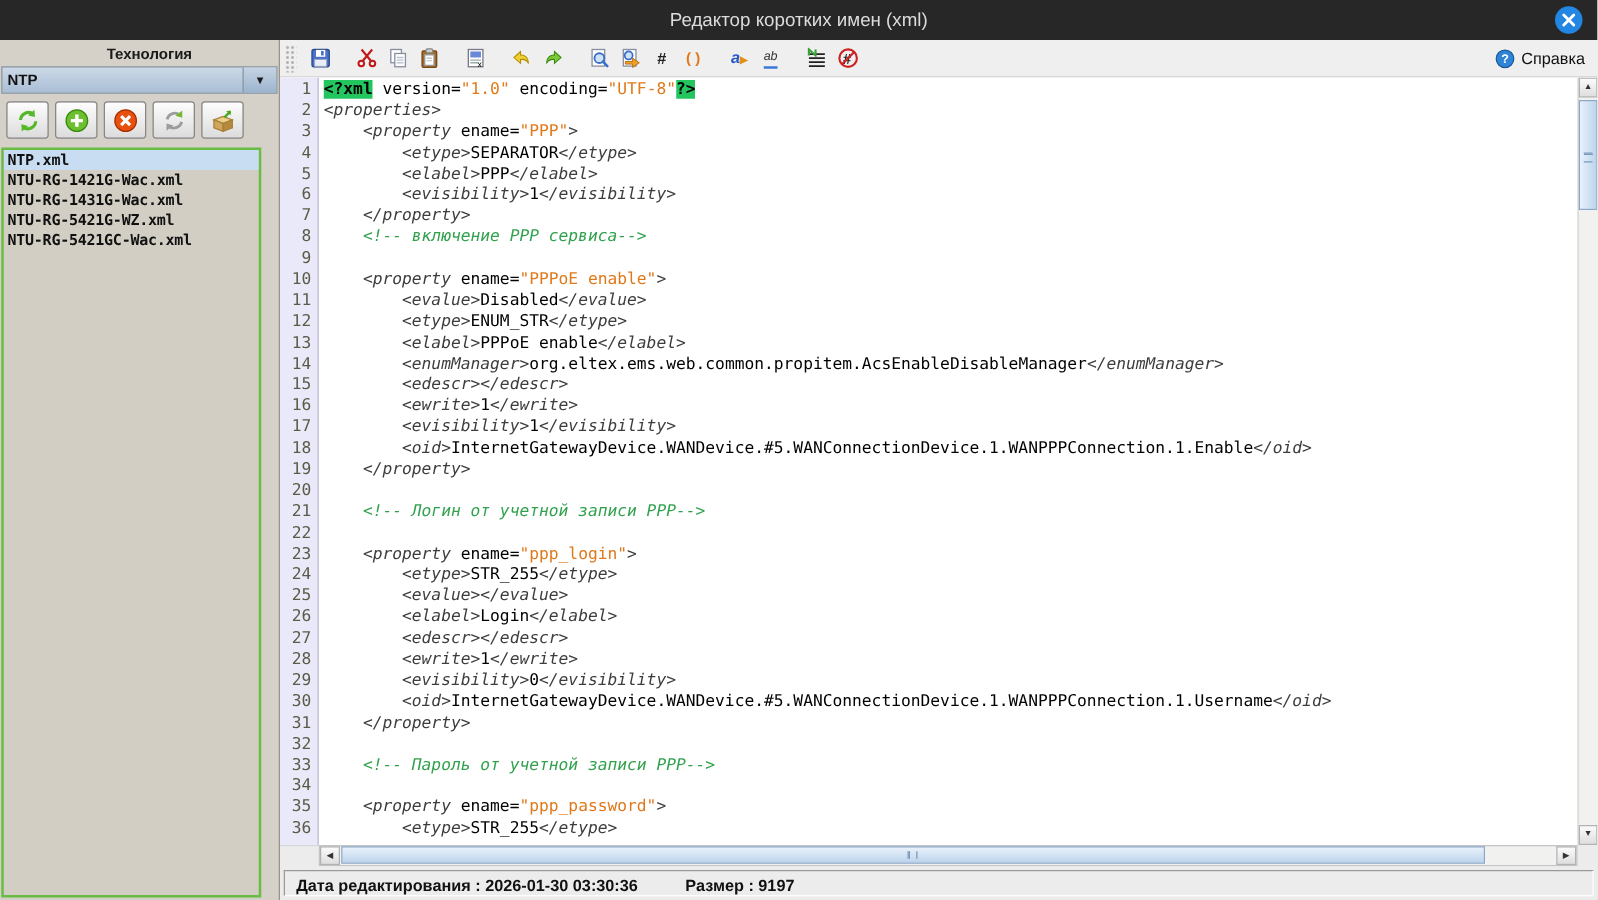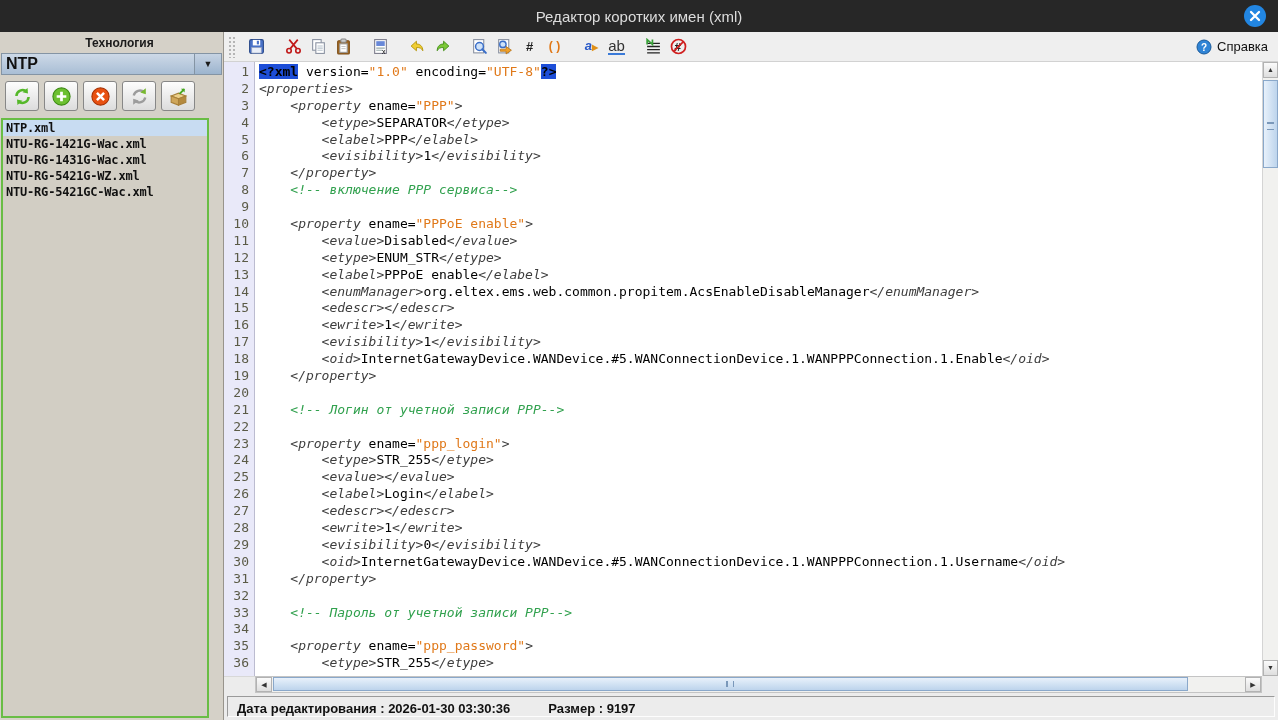--- a/index.html
+++ b/index.html
@@ -18,21 +18,21 @@
 
   
   .main { display:flex; height:688px; }
 
   
   .sidebar { width:224px; background:#d5d1c8; border-right:1px solid #98948c;
     display:flex; flex-direction:column; }
   .panel-label { text-align:center; font-weight:bold; font-size:12px; color:#1a1a1a; padding:4px 0 3px;margin-left:16px; }
   .combo { margin:0 1px; height:22px; display:flex; border:1px solid #8494a4;
     background:linear-gradient(#cdd9e7,#a9bed5); }
-  .combo-value { flex:1; font-weight:bold; font-size:16px; line-height:20px; padding-left:4px; color:#111; }
+  .combo-value { flex:1; font-weight:bold; font-size:12px; line-height:20px; padding-left:4px; color:#111; }
   .combo-arrow { width:27px; border-left:1px solid #8494a4;
     background:linear-gradient(#c6d3e3,#9cb4ce); display:flex; align-items:center;
     justify-content:center; font-size:9px; color:#1a1a1a; }
   .btnrow { padding:6px 4px 5px 5px; display:flex; gap:5px; }
   .side-btn { width:34px; height:30px; border:1px solid #878787; border-radius:3px;
     background:linear-gradient(#fdfdfd,#dcdcdc); display:flex; align-items:center;
     justify-content:center; padding:0; cursor:pointer; }
   .side-btn .icon, .tb-btn .icon, .help .icon { display:flex; align-items:center; justify-content:center; }
   .side-btn svg { width:21px; height:21px; }
   .filelist { flex:1; margin:2px 14px 2px 1px; border:2px solid #69bd45;
@@ -58,21 +58,21 @@
 
   
   .editor-row { flex:1; display:flex; overflow:hidden; background:#fff; min-height:0; }
   .gutter { width:31px; background:#e9e9f9; border-right:1px solid #bcbcd0;
     padding-top:2px; flex:none; }
   .gutter .ln { font-family:"DejaVu Sans Mono",monospace; font-size:13px;
     line-height:16.9px; height:16.9px; text-align:right; padding-right:5px; color:#5b5b47; }
   .code { flex:1; padding:2px 0 0 4px; overflow:hidden; cursor:text; }
   .code .cl { font-family:"DejaVu Sans Mono",monospace; font-size:13px;
     line-height:16.9px; height:16.9px; white-space:pre; color:#000; }
-  .tk-pi  { font-weight:bold; color:#000; background:#1d4ed8; }
+  .tk-pi  { font-weight:bold; color:#000; background:#22c55e; }
   .tk-tag { font-style:italic; color:#3d3d3d; }
   .tk-txt { color:#000; }
   .tk-str { color:#e0791a; }
   .tk-com { font-style:italic; color:#31a14e; }
 
   
   .vscroll { width:16px; border-left:1px solid #d4d4d4; background:#f1f1ef;
     display:flex; flex-direction:column; flex:none; }
   .sb-btn { height:16px; width:100%; background:linear-gradient(#fbfbfb,#dedede);
     border:1px solid #b2b2b2; font-size:7px; line-height:14px; text-align:center;
@@ -289,21 +289,21 @@
             </button>
           </span>
           <span class="tb-group">
             <button class="tb-btn">
               <span class="icon">
                 <span style="font-weight:bold;font-style:italic;color:#2858c8;font-size:13px;line-height:17px">a<span style="font-size:8px;color:#e09018;font-style:normal">▶</span></span>
               </span>
             </button>
             <button class="tb-btn">
               <span class="icon">
-                <span style="color:#333;font-size:15px;line-height:15px;border-bottom:2px solid #3a7ad8">ab</span>
+                <span style="font-style:italic;color:#333;font-size:10px;line-height:15px;border-bottom:2px solid #3a7ad8">ab</span>
               </span>
             </button>
           </span>
           <span class="tb-group">
             <button class="tb-btn">
               <span class="icon">
                 <svg viewBox="0 0 16 16">
                   <path d="M2 5h12M2 8h12M2 11h12M2 14h12" stroke="#222" stroke-width="1.2"></path>
                   <path d="M2 6 L2 1.5 L7 6 L7 1.5" stroke="#3aa03a" stroke-width="1.6" fill="none"></path>
                 </svg>

